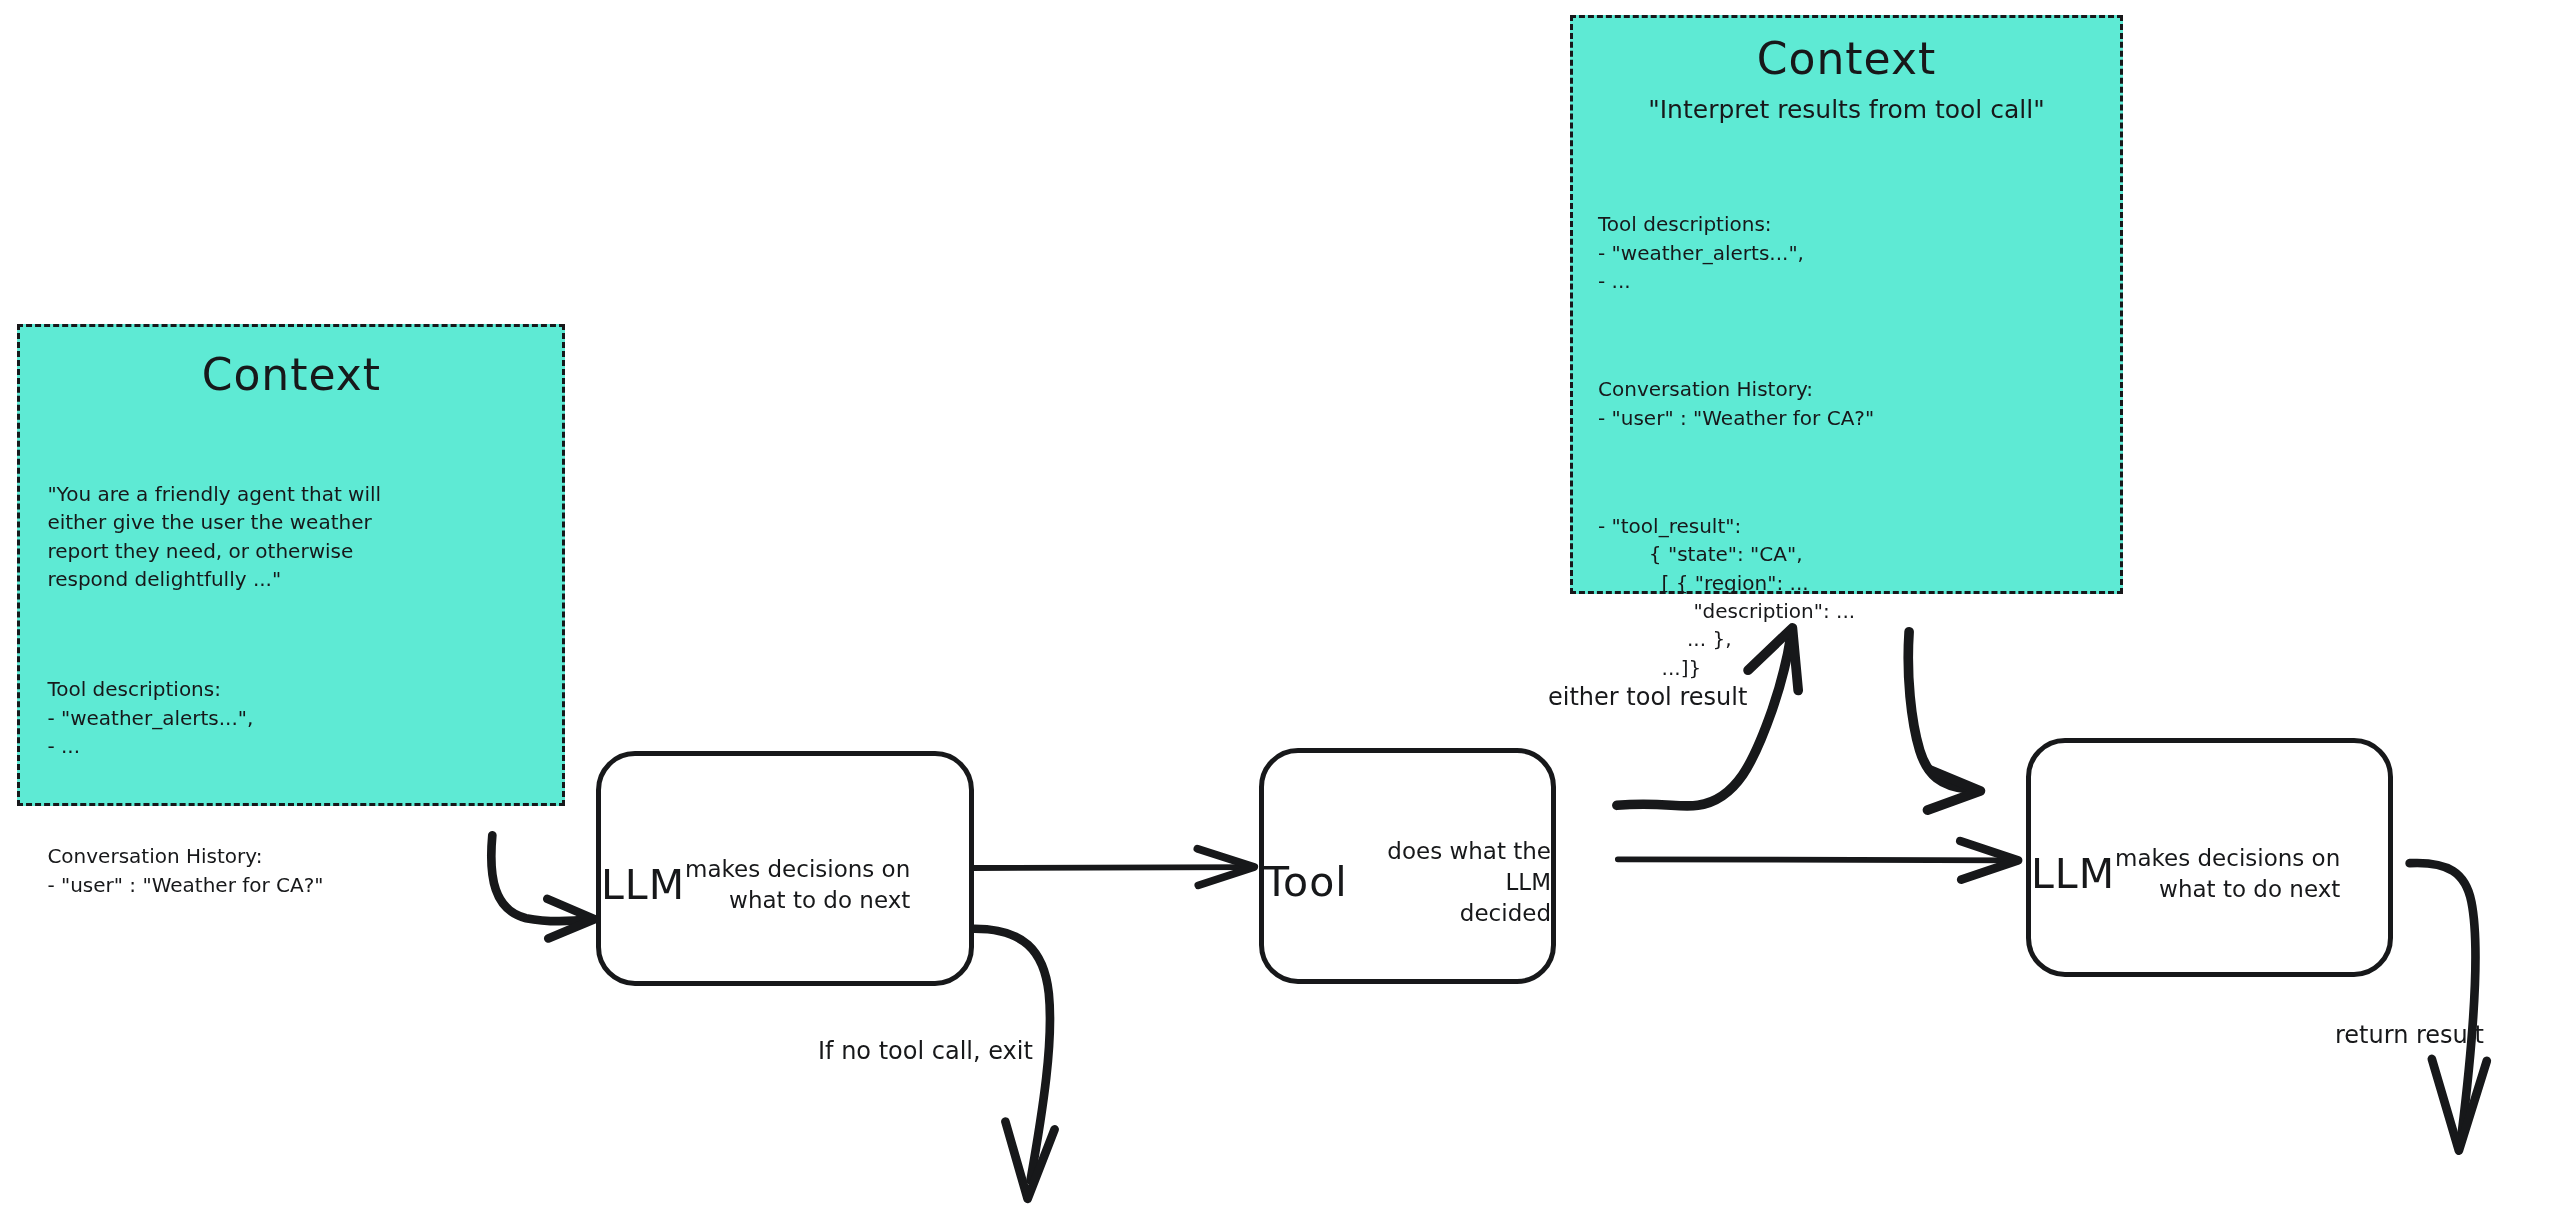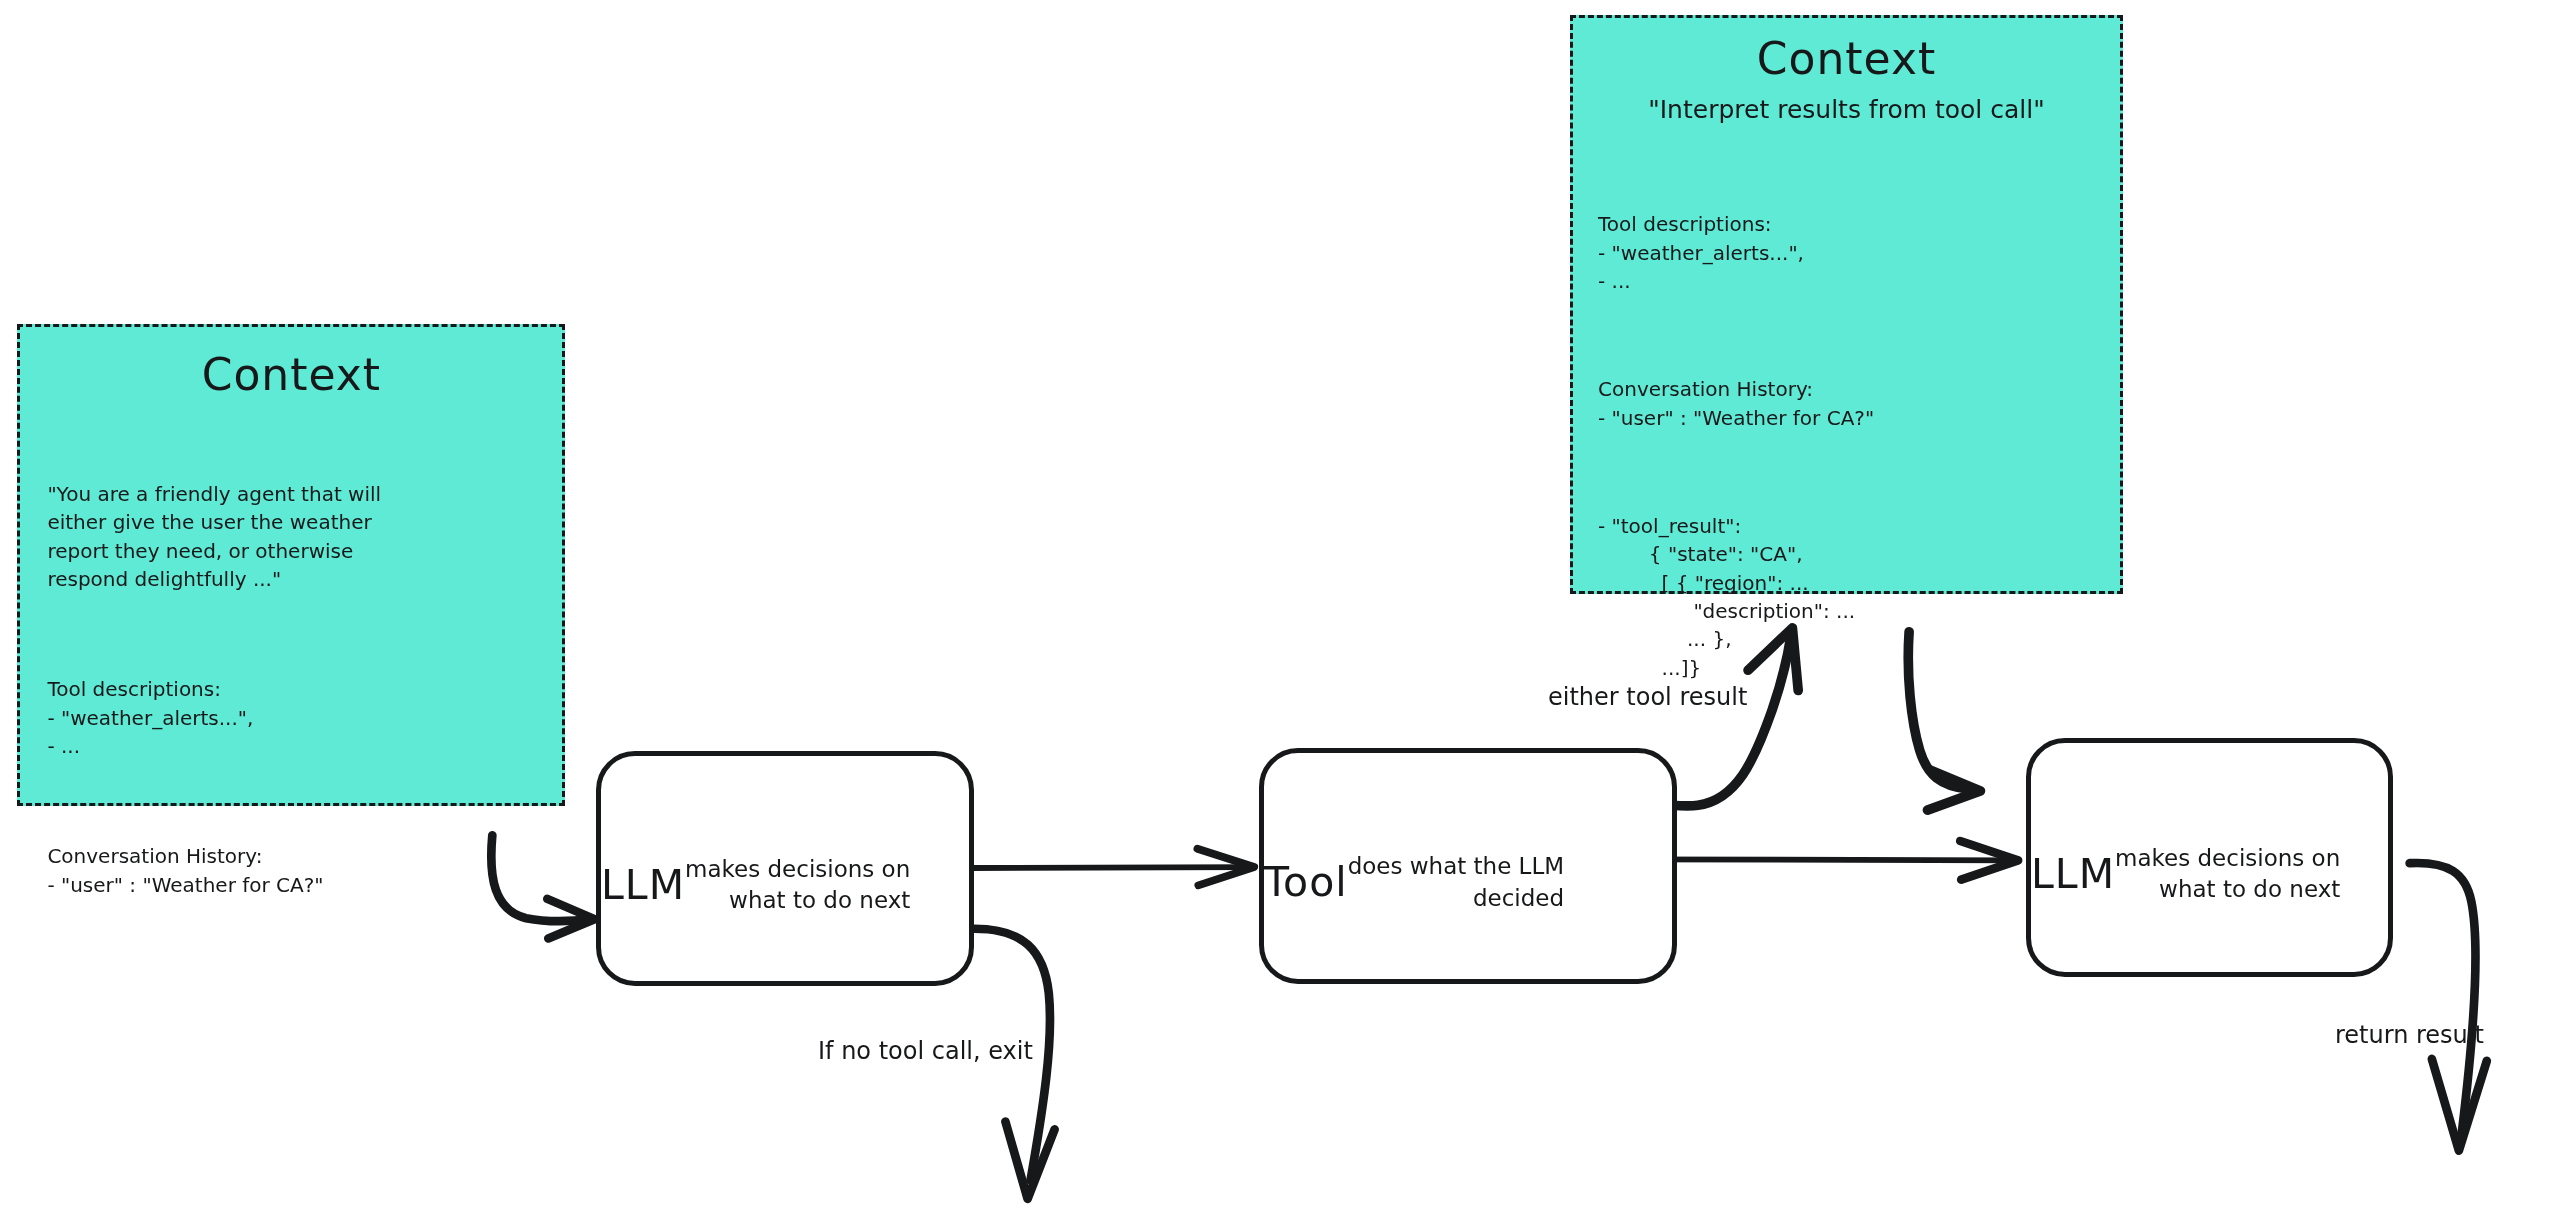--- a/index.html
+++ b/index.html
@@ -92,21 +92,21 @@
   }
   .node-sub {
     font-size: 23px;
     line-height: 1.35;
     margin-top: 33px;
     text-align: right;
     white-space: pre-line;
   }
 
   #node-llm1 { left: 596px;  top: 751px;  width: 378px; height: 235px; }
-  #node-tool { left: 1259px; top: 748px;  width: 418px; height: 236px; }
+  #node-tool { left: 1259px; top: 748px;  width: 297px; height: 236px; }
   #node-llm2 { left: 2026px; top: 738px;  width: 367px; height: 239px; }
 
   
   .edge-label {
     position: absolute;
     font-size: 24px;
     line-height: 1.2;
     white-space: nowrap;
   }
   #lbl-exit   { left: 818px;  top: 1037px; }

